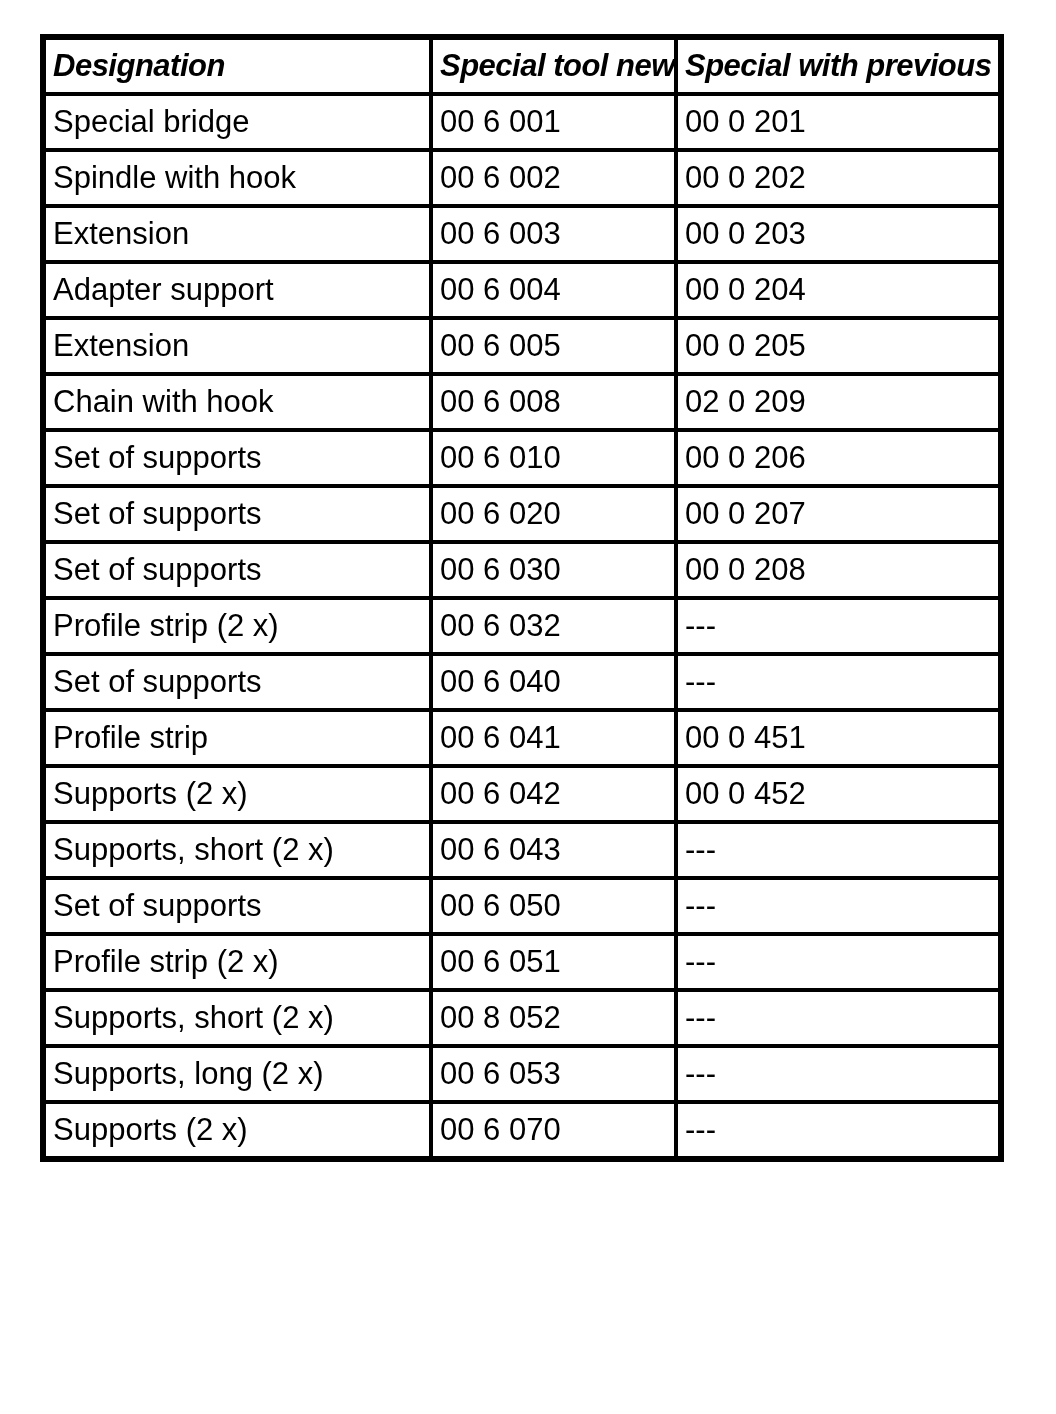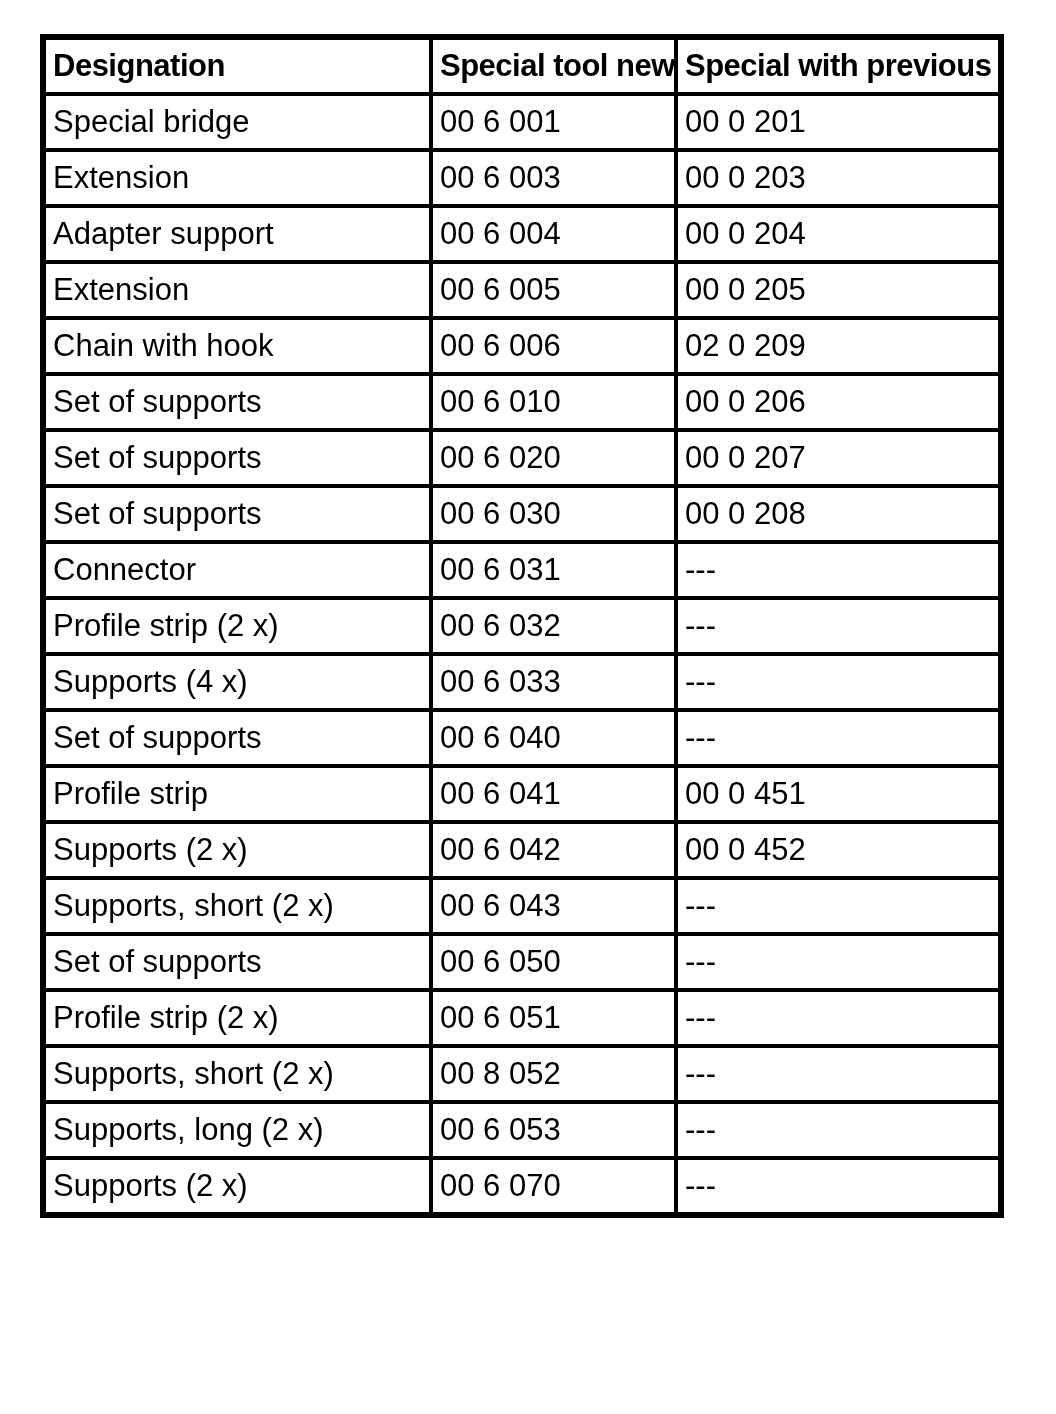--- a/index.html
+++ b/index.html
@@ -33,20 +33,21 @@
     font-size: 31px;
     line-height: 1;
     text-align: left;
     vertical-align: middle;
     white-space: nowrap;
     overflow: hidden;
   }
   table.tools-table th {
     font-weight: bold;
     letter-spacing: -0.5px;
+    font-style: italic;
   }
   col.c-designation { width: 388px; }
   col.c-new { width: 245px; }
   col.c-previous { width: 325px; }
 </style>
 </head>
 <body>
 
 <div class="table-wrap">
   <table class="tools-table">
@@ -62,67 +63,62 @@
         <th>Special with previous</th>
       </tr>
     </thead>
     <tbody id="table-body">
         <tr>
           <td>Special bridge</td>
           <td>00 6 001</td>
           <td>00 0 201</td>
         </tr>
         <tr>
+          <td>Spindle with hook</td>
+          <td>00 6 002</td>
+          <td>00 0 202</td>
+        </tr>
+        <tr>
           <td>Extension</td>
           <td>00 6 003</td>
           <td>00 0 203</td>
         </tr>
         <tr>
           <td>Adapter support</td>
           <td>00 6 004</td>
           <td>00 0 204</td>
         </tr>
         <tr>
           <td>Extension</td>
           <td>00 6 005</td>
           <td>00 0 205</td>
         </tr>
         <tr>
           <td>Chain with hook</td>
-          <td>00 6 006</td>
+          <td>00 6 008</td>
           <td>02 0 209</td>
         </tr>
         <tr>
           <td>Set of supports</td>
           <td>00 6 010</td>
           <td>00 0 206</td>
         </tr>
         <tr>
           <td>Set of supports</td>
           <td>00 6 020</td>
           <td>00 0 207</td>
         </tr>
         <tr>
           <td>Set of supports</td>
           <td>00 6 030</td>
           <td>00 0 208</td>
         </tr>
         <tr>
-          <td>Connector</td>
-          <td>00 6 031</td>
-          <td>---</td>
-        </tr>
-        <tr>
           <td>Profile strip (2 x)</td>
           <td>00 6 032</td>
-          <td>---</td>
-        </tr>
-        <tr>
-          <td>Supports (4 x)</td>
-          <td>00 6 033</td>
           <td>---</td>
         </tr>
         <tr>
           <td>Set of supports</td>
           <td>00 6 040</td>
           <td>---</td>
         </tr>
         <tr>
           <td>Profile strip</td>
           <td>00 6 041</td>

